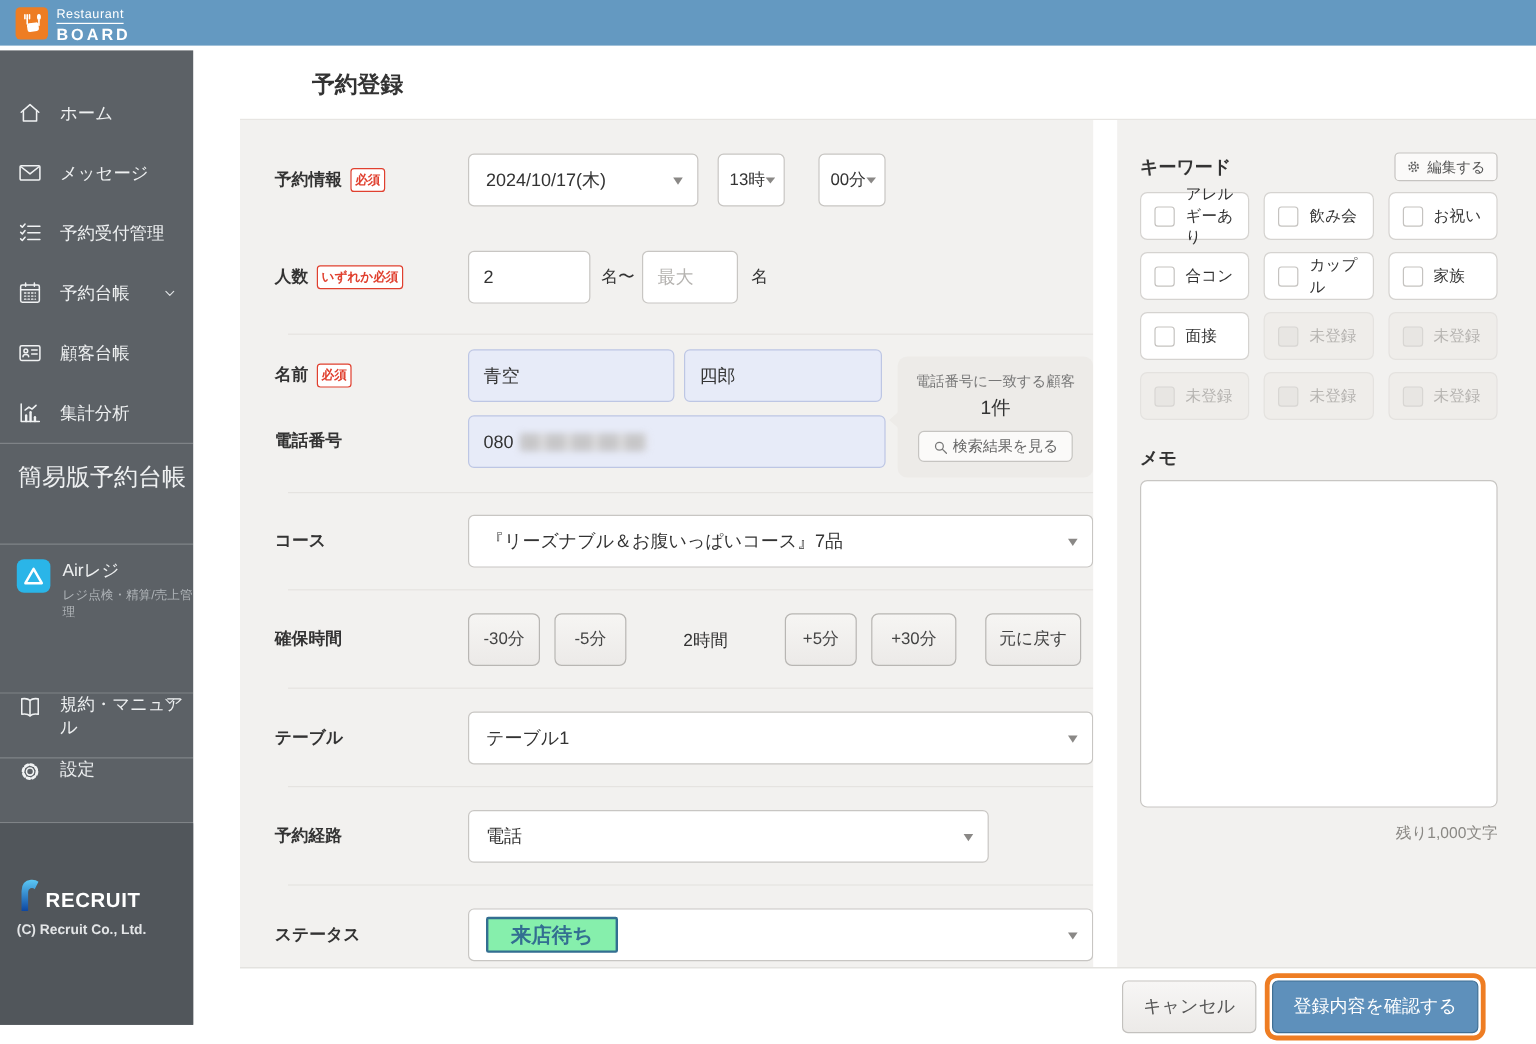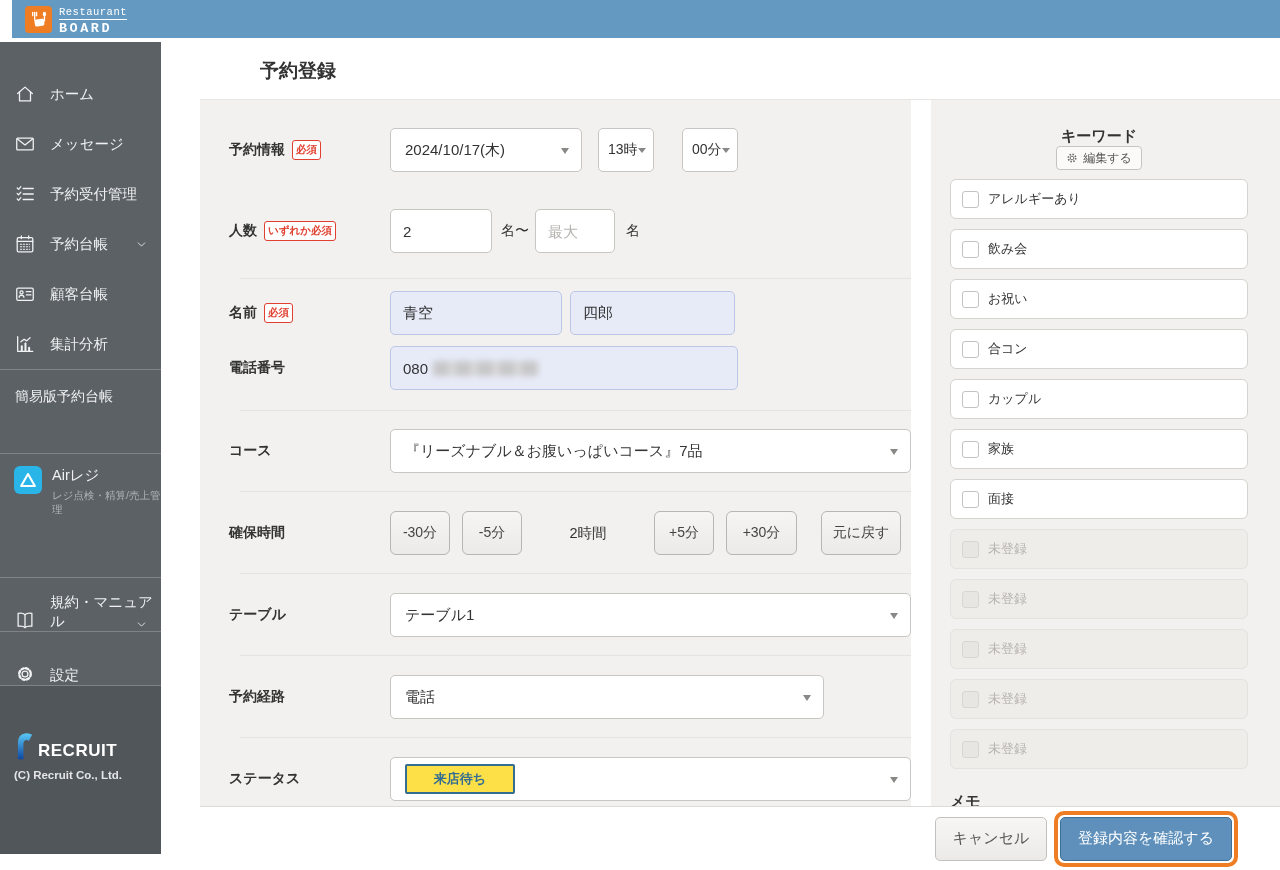--- a/index.html
+++ b/index.html
@@ -1,41 +1,41 @@
 <!DOCTYPE html>
 <html><head>
 <meta charset="utf-8">
 <style>
   html,body{margin:0;padding:0;}
   body{font-family:"Liberation Sans","DejaVu Sans",sans-serif;background:#fff;}
   .screen{position:relative;width:1280px;height:870px;overflow:hidden;background:#fff;}
 
   
-  .topbar{position:absolute;top:0;left:12px;right:0;height:38px;background:#6499c1;display:flex;align-items:center;padding-left:13px;box-sizing:border-box;font-family:Liberation Mono, monospace;}
+  .topbar{position:absolute;top:0;left:0;right:0;height:38px;background:#6499c1;display:flex;align-items:center;padding-left:13px;box-sizing:border-box;}
   .logo-badge{width:27px;height:27px;background:#ee7d23;border-radius:4px;display:flex;align-items:center;justify-content:center;flex:0 0 27px;}
   .brand{margin-left:7px;color:#fff;line-height:1;}
   .brand-top{font-size:10.5px;letter-spacing:.5px;border-bottom:1px solid #fff;display:inline-block;padding-bottom:2px;}
   .brand-bottom{font-size:13.5px;letter-spacing:2.5px;margin-top:2px;font-weight:bold;}
 
   
   .sidebar{position:absolute;top:42px;left:0;width:161px;bottom:16px;background:#5c6166;color:#eef0f1;display:flex;flex-direction:column;box-sizing:border-box;}
   .nav{padding-top:27px;}
   .nav-item{height:50px;display:flex;align-items:center;padding-left:14px;gap:14px;font-size:14.5px;cursor:pointer;position:relative;}
   .nav-icon{width:22px;height:22px;flex:0 0 22px;display:flex;align-items:center;justify-content:center;}
   .nav-icon svg{stroke:#f0f2f3;fill:none;stroke-width:1.4;stroke-linecap:round;stroke-linejoin:round;}
   .chev{position:absolute;right:13px;display:flex;}
   .chev svg{stroke:#dfe2e4;fill:none;stroke-width:1.8;stroke-linecap:round;stroke-linejoin:round;}
   .sb-divider{border-top:1px solid rgba(255,255,255,.22);}
-  .quick-row{height:54px;display:flex;align-items:center;padding-left:15px;font-size:14px;cursor:pointer;margin-bottom:29px;}
+  .quick-row{height:54px;display:flex;align-items:center;padding-left:15px;font-size:20px;cursor:pointer;margin-bottom:29px;}
   .airregi-sec{height:123px;box-sizing:border-box;padding:12px 0 0 14px;}
   .airregi-row{display:flex;gap:10px;align-items:flex-start;cursor:pointer;}
   .airregi-icon{width:28px;height:28px;background:#2ab5e8;border-radius:6px;display:flex;align-items:center;justify-content:center;flex:0 0 28px;}
   .airregi-title{font-size:14.5px;}
   .airregi-sub{font-size:10.5px;color:#aeb3b7;margin-top:4px;}
-  .low-item{height:53px;display:flex;align-items:flex-end;padding-left:14px;gap:14px;font-size:14.5px;cursor:pointer;position:relative;}
+  .low-item{height:53px;display:flex;align-items:flex-start;padding-left:14px;gap:14px;font-size:14.5px;cursor:pointer;position:relative;}
   .sb-footer{flex:1;background:#51565b;padding:43px 0 0 14px;box-sizing:border-box;}
   .recruit-row{display:flex;align-items:flex-end;gap:2px;}
   .recruit-word{color:#fff;font-weight:bold;font-size:17px;letter-spacing:.5px;line-height:1;padding-bottom:2px;}
   .copyright{color:#e3e5e7;font-size:11.5px;font-weight:bold;margin-top:8px;}
 
   
   .title-bar{position:absolute;top:42px;left:200px;right:0;height:58px;background:#fff;border-bottom:1px solid #e7e5e2;display:flex;align-items:center;padding-left:60px;box-sizing:border-box;}
   .page-title{font-size:19px;font-weight:bold;color:#333;}
 
   
@@ -66,28 +66,28 @@
   .np-group{position:relative;}
   .match-box{position:absolute;left:548px;top:6px;width:163px;background:#edebe8;border-radius:8px;padding:13px 0 13px;text-align:center;box-sizing:border-box;}
   .match-box:before{content:"";position:absolute;left:-7px;top:46px;width:0;height:0;border-top:7px solid transparent;border-bottom:7px solid transparent;border-right:8px solid #edebe8;}
   .match-caption{font-size:12px;color:#777;}
   .match-count{font-size:16px;color:#333;margin-top:3px;}
   .match-btn{margin:8px auto 0;display:inline-flex;align-items:center;gap:4px;border:1px solid #c6c4c1;border-radius:5px;background:#fbfaf9;height:26px;padding:0 11px;font-size:12.5px;color:#666;cursor:pointer;font-family:inherit;}
 
   .dur-btn{height:44px;box-sizing:border-box;background:linear-gradient(#f6f5f3,#eceae8);border:1px solid #b8b6b3;border-radius:6px;font-size:14px;color:#444;cursor:pointer;font-family:inherit;}
   .dur-val{width:60px;text-align:center;font-size:14.5px;color:#333;}
 
-  .status-chip{border:2px solid #336e91;color:#336e91;font-weight:bold;font-size:13px;border-radius:2px;width:110px;height:30px;box-sizing:border-box;display:flex;align-items:center;justify-content:center;background:#fde047;}
-
-  
-  .kw-header{margin-top:27px;display:flex;align-items:center;justify-content:space-between;flex-direction:column;}
+  .status-chip{border:2px solid #336e91;color:#336e91;font-weight:bold;font-size:17px;border-radius:2px;width:110px;height:30px;box-sizing:border-box;display:flex;align-items:center;justify-content:center;background:#86efac;}
+
+  
+  .kw-header{margin-top:27px;display:flex;align-items:center;justify-content:space-between;}
   .kw-title{font-size:15px;font-weight:bold;color:#333;}
   .edit-btn{height:24px;display:inline-flex;align-items:center;gap:5px;border:1px solid #c6c4c1;border-radius:4px;background:#fbfaf9;font-size:12px;color:#555;padding:0 9px;cursor:pointer;font-family:inherit;}
   .edit-btn svg{stroke:#666;fill:none;}
-  .kw-grid{margin-top:9px;display:grid;grid-template-columns:1fr;gap:10px 12px;}
+  .kw-grid{margin-top:9px;display:grid;grid-template-columns:1fr 1fr 1fr;gap:10px 12px;}
   .kw-card{height:40px;background:#fff;border:1px solid #d5d3d0;border-radius:6px;display:flex;align-items:center;padding-left:11px;gap:9px;font-size:13px;color:#333;box-sizing:border-box;cursor:pointer;}
   .cb{width:17px;height:17px;border:1px solid #c5c3c0;border-radius:3px;background:#fff;flex:0 0 17px;box-sizing:border-box;}
   .kw-card.disabled{background:#efedea;border-color:#e4e2df;color:#b6b4b1;cursor:default;}
   .kw-card.disabled .cb{background:#e8e6e3;border-color:#d8d6d3;}
   .memo-label{margin-top:23px;font-size:15px;font-weight:bold;color:#333;}
   .memo-area{margin-top:8px;width:100%;height:273px;background:#fff;border:1px solid #c8c6c3;border-radius:6px;box-sizing:border-box;resize:none;outline:none;font-family:inherit;}
   .memo-counter{margin-top:7px;text-align:right;font-size:13px;color:#8a8884;}
 
   
   .footer-bar{position:absolute;left:200px;right:0;bottom:0;height:64px;background:#fff;border-top:1px solid #dddbd8;display:flex;align-items:center;justify-content:flex-end;padding-right:42px;gap:7px;box-sizing:border-box;}
@@ -307,20 +307,33 @@
         </div>
         <div class="frow" style="margin-top:11px">
           <div class="flabel">
             <span>電話番号</span>
           </div>
           <div class="phone-box">
             <span>080</span>
             <span class="phone-blur"></span>
           </div>
         </div>
+        <div class="match-box">
+          <div class="match-caption">電話番号に一致する顧客</div>
+          <div class="match-count">1件</div>
+          <button class="match-btn">
+            <svg width="13" height="13" viewBox="0 0 20 20">
+                <g stroke="#777" stroke-width="1.6" fill="none" stroke-linecap="round">
+                  <circle cx="9" cy="9" r="5"></circle>
+                  <path d="M13 13 L18 18"></path>
+                </g>
+              </svg>
+            <span>検索結果を見る</span>
+          </button>
+        </div>
       </div>
 
       <div class="f-divider" style="margin-top:20px"></div>
 
       <div class="frow" style="margin-top:18px">
         <div class="flabel">
           <span>コース</span>
         </div>
         <div class="select" style="width:521px">
           <span>『リーズナブル＆お腹いっぱいコース』7品</span>

